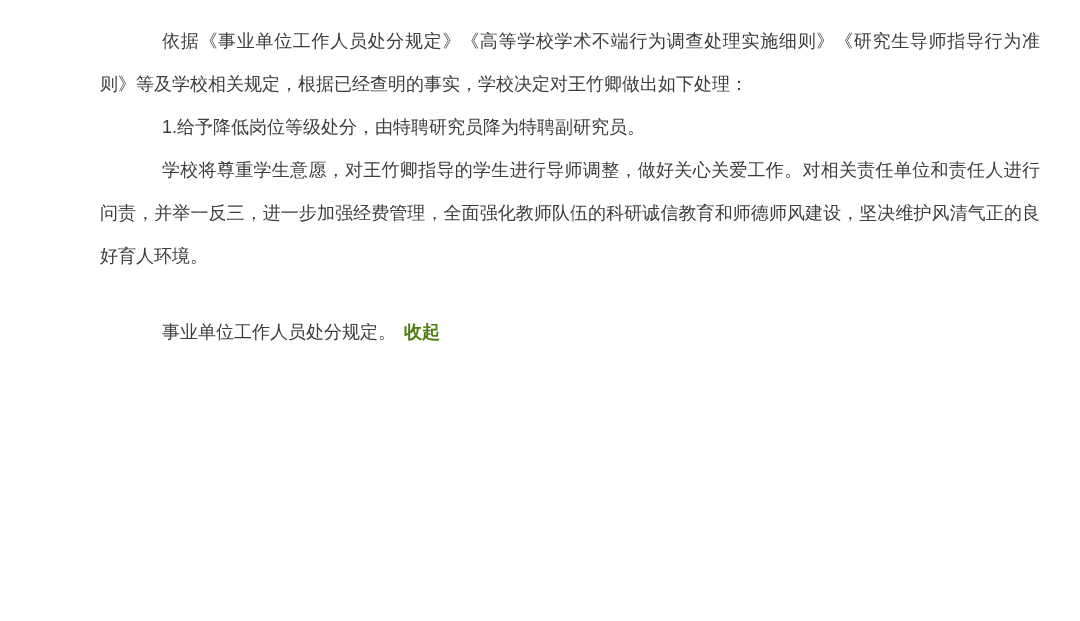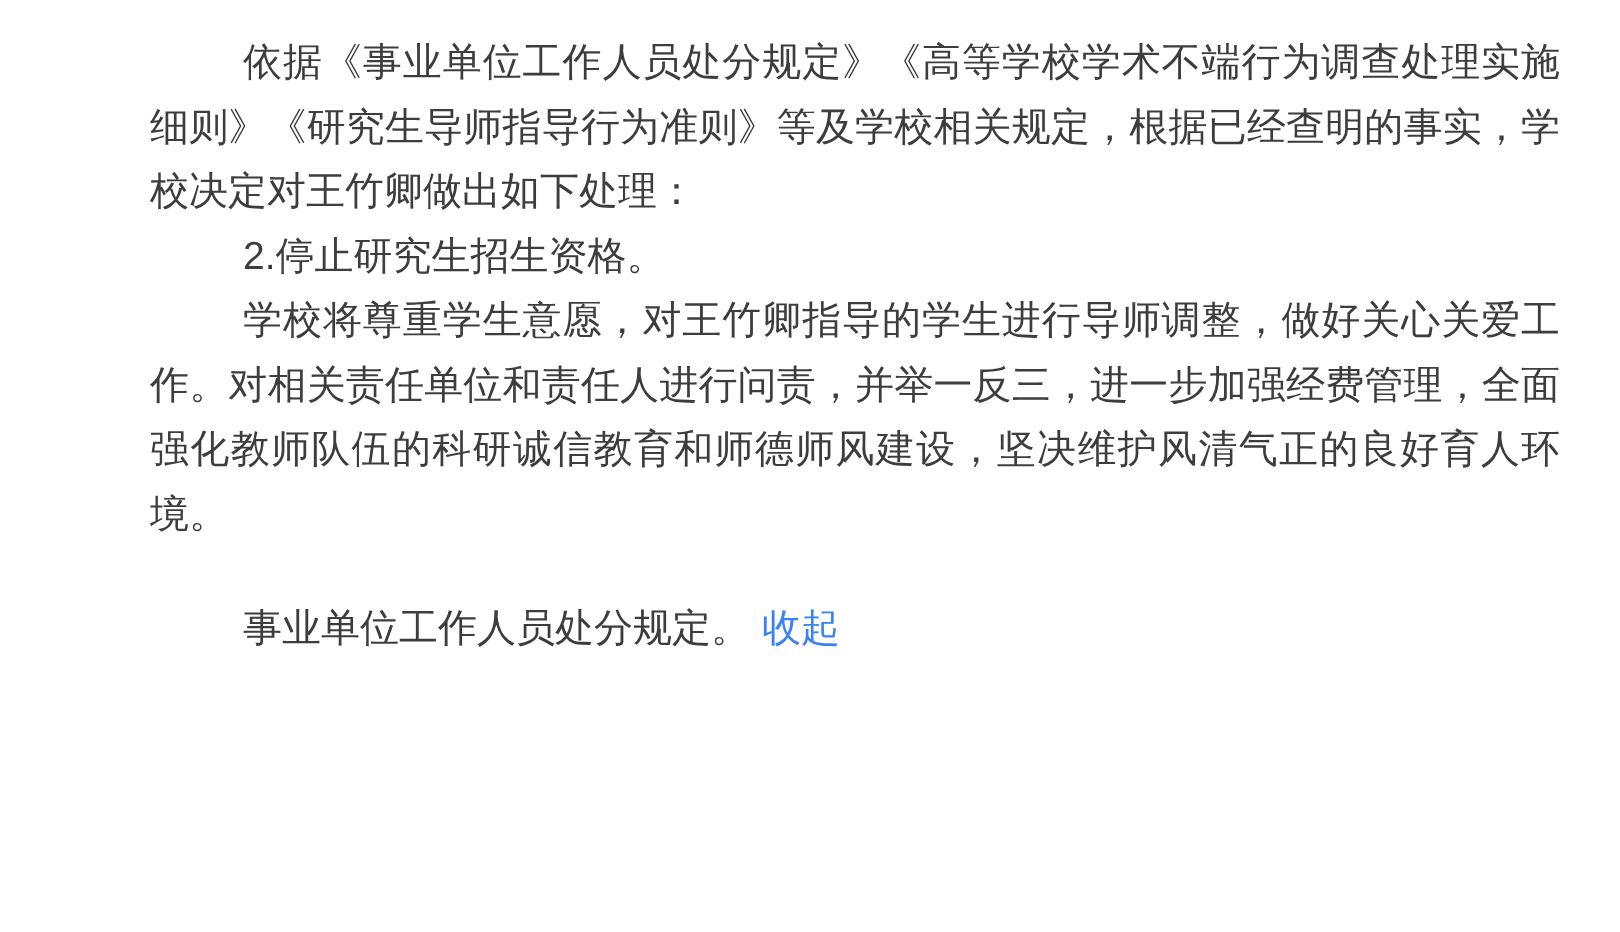--- a/index.html
+++ b/index.html
@@ -9,51 +9,52 @@
   }
   .page {
     position: relative;
     width: 1080px;
     height: 621px;
     box-sizing: border-box;
     padding: 20px 40px 0 100px;
     background: #ffffff;
     overflow: hidden;
     font-family: "Liberation Sans", "DejaVu Sans", sans-serif;
-    font-size: 26px;
+    font-size: 18px;
     line-height: 43px;
     color: #3d3d3d;
     text-align: justify;
   }
   .para {
     margin: 0;
     text-indent: 62px;
     word-break: normal;
   }
   .para-main2 {
   }
   .para-closing {
     margin-top: 33px;
   }
   .collapse-link {
-    color: #3b82f6;
+    color: #4d7c0f;
     margin-left: 8px;
     text-decoration: none;
     cursor: pointer;
+    font-weight: bold;
   }
 </style>
 </head>
 <body>
 
 <div class="page">
 
   <p class="para">依据《事业单位工作人员处分规定》《高等学校学术不端行为调查处理实施细则》《研究生导师指导行为准则》等及学校相关规定，根据已经查明的事实，学校决定对王竹卿做出如下处理：</p>
 
+  <p class="para">1.给予降低岗位等级处分，由特聘研究员降为特聘副研究员。</p>
 
-  <p class="para">2.停止研究生招生资格。</p>
 
 
   <p class="para para-main2">学校将尊重学生意愿，对王竹卿指导的学生进行导师调整，做好关心关爱工作。对相关责任单位和责任人进行问责，并举一反三，进一步加强经费管理，全面强化教师队伍的科研诚信教育和师德师风建设，坚决维护风清气正的良好育人环境。</p>
 
   <p class="para para-closing">
     <span>事业单位工作人员处分规定。</span><a class="collapse-link">收起</a>
   </p>
 
 </div>
 

